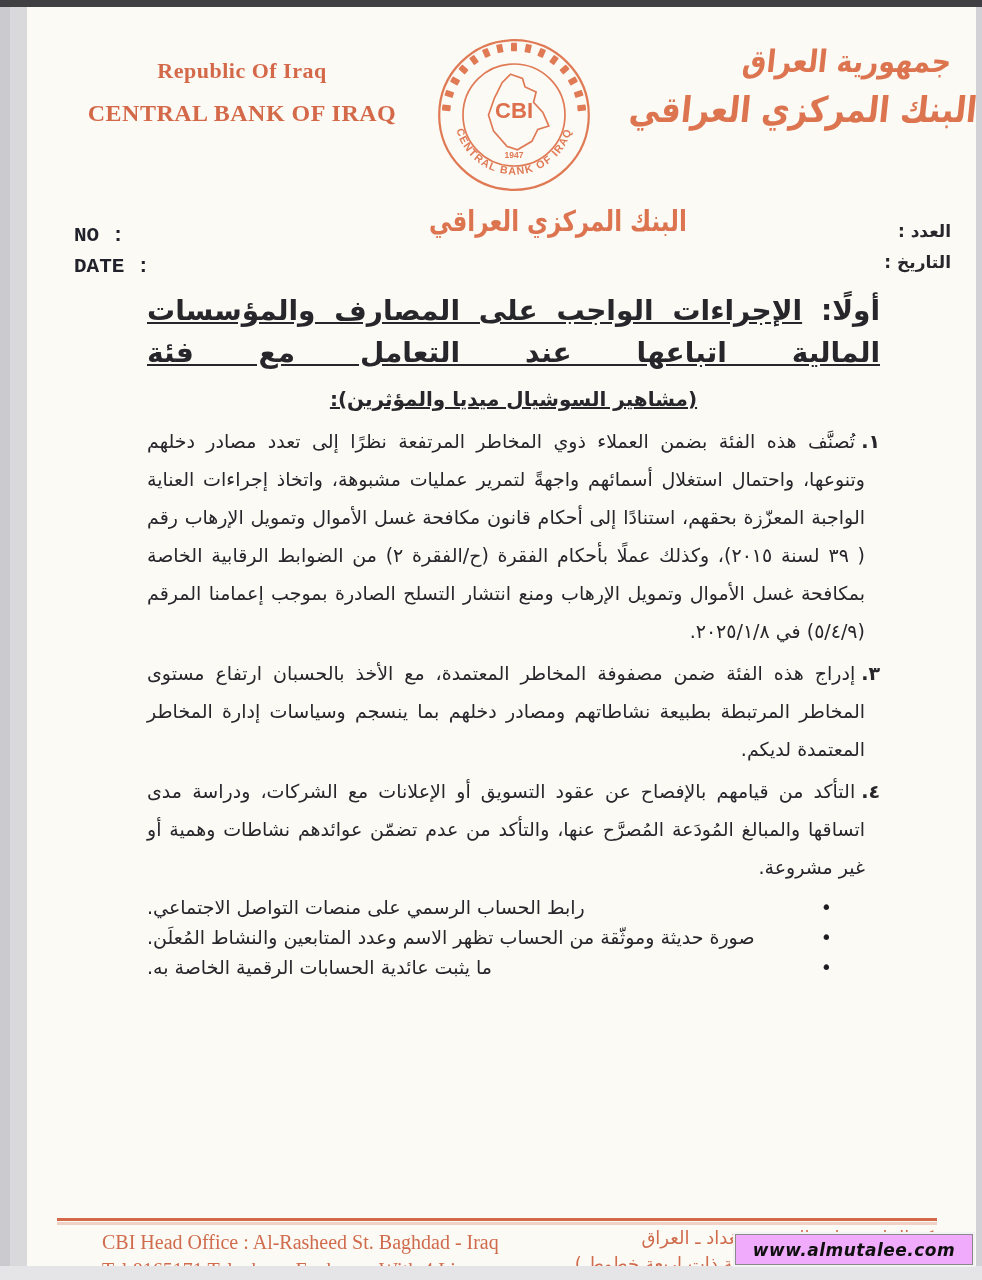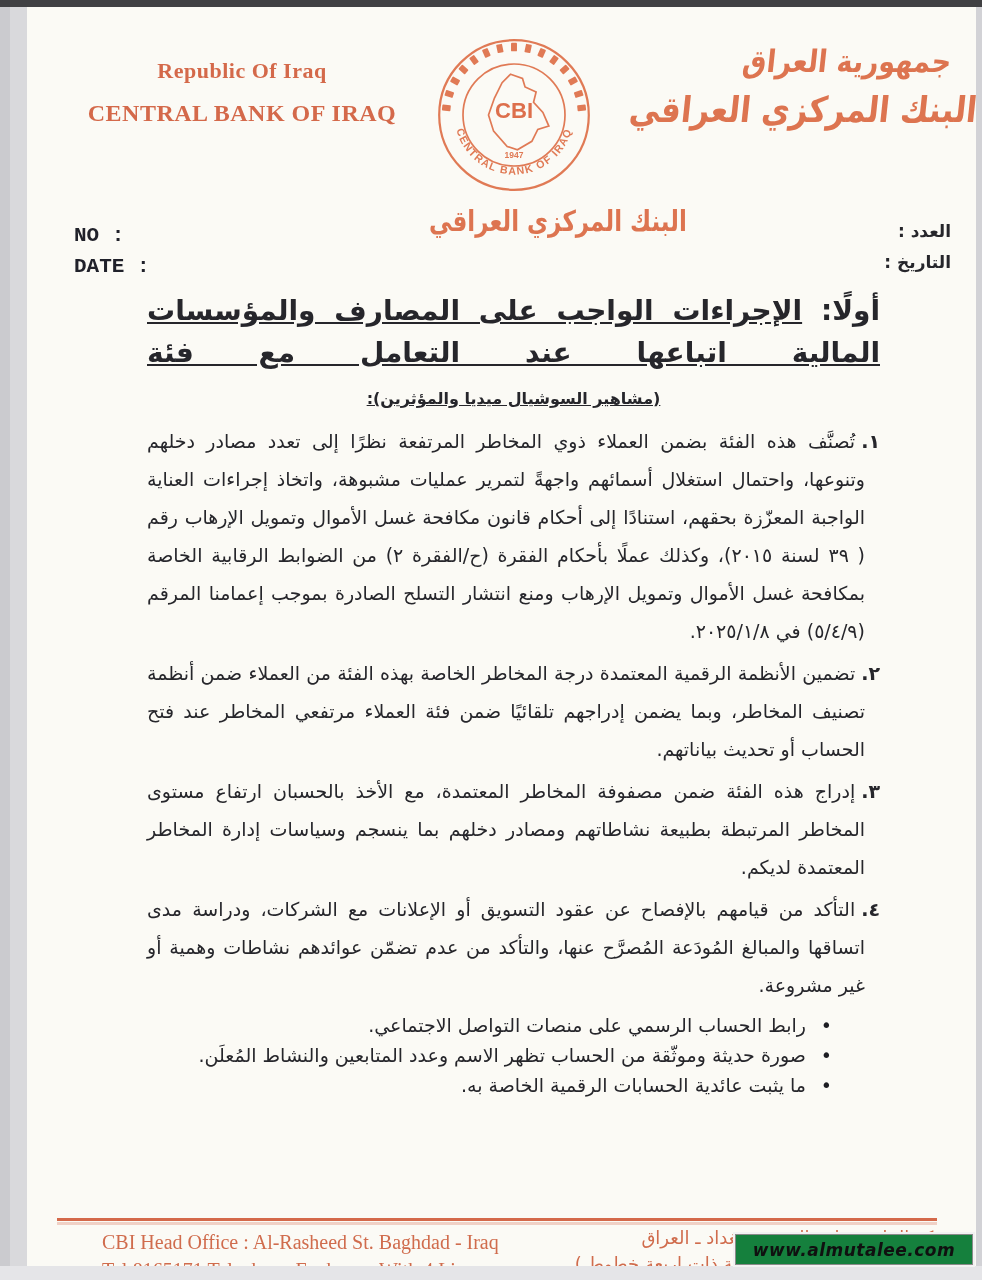--- a/index.html
+++ b/index.html
@@ -52,46 +52,46 @@
     position:absolute;left:120px;top:284px;width:733px;
     direction:rtl;color:#26262b;font-size:19px;line-height:38px;
     text-align:justify;
   }
   .heading{
     font-weight:bold;font-size:28px;line-height:42px;
     text-align:justify;text-align-last:justify;
   }
   .heading .u{text-decoration:underline;}
   .heading2{
-    font-weight:bold;font-size:16px;line-height:38px;margin-top:6px;
+    font-weight:bold;font-size:20px;line-height:38px;margin-top:6px;
     text-align-last:center;text-decoration:underline;
   }
   .item{padding-right:15px;text-indent:-15px;margin-top:4px;margin-bottom:2px;}
   .item .num{font-weight:bold;margin-left:6px;}
   .bullets{margin-top:6px;padding-right:48px;line-height:30px;}
   .bullet{display:flex;direction:rtl;}
   .bullet .mark{width:26px;flex:none;font-size:19px;color:#1d1d22;}
-  .bullet .txt{flex:1;text-align:right;}
+  .bullet .txt{flex:1;text-align:left;}
 
   
   .foot-rule{
     position:absolute;left:30px;top:1212px;width:880px;height:3px;
     background:#d4694a;box-shadow:0 4px 0 rgba(212,105,74,.28);
   }
   .foot-en{
     position:absolute;left:75px;top:1222px;color:#d06c4d;
     font-family:"Liberation Serif",serif;font-size:20px;line-height:28px;
   }
   .foot-ar{
     position:absolute;right:40px;top:1219px;color:#d06c4d;direction:rtl;
     font-size:18px;line-height:26px;text-align:right;
   }
   .watermark{
     position:absolute;left:735px;top:1234px;width:236px;height:29px;z-index:7;
-    background:#15803d;border:1px solid #8a8a8a;box-shadow:0 0 0 2px #f2f2f2;
+    background:#f0abfc;border:1px solid #8a8a8a;box-shadow:0 0 0 2px #f2f2f2;
     color:#101010;font-weight:bold;font-style:italic;font-size:17px;
     display:flex;align-items:center;justify-content:center;letter-spacing:.5px;
   }
 </style>
 </head>
 <body>
 
 <div class="top-edge"></div>
 <div class="left-edge"></div>
 <div class="right-edge"></div>
@@ -151,21 +151,20 @@
   <div class="ref-ar">
     <div>العدد :</div>
     <div>التاريخ :</div>
   </div>
 
   <div class="doc-body">
     <div class="heading"><span>أولًا:</span> <span class="u">الإجراءات الواجب على المصارف والمؤسسات المالية اتباعها عند التعامل مع فئة</span></div>
     <div class="heading2">(مشاهير السوشيال ميديا والمؤثرين):</div>
 
     <div class="item"><span class="num">١.</span><span>تُصنَّف هذه الفئة بضمن العملاء ذوي المخاطر المرتفعة نظرًا إلى تعدد مصادر دخلهم وتنوعها، واحتمال استغلال أسمائهم واجهةً لتمرير عمليات مشبوهة، واتخاذ إجراءات العناية الواجبة المعزّزة بحقهم، استنادًا إلى أحكام قانون مكافحة غسل الأموال وتمويل الإرهاب رقم ( ٣٩ لسنة ٢٠١٥)، وكذلك عملًا بأحكام الفقرة (ح/الفقرة ٢) من الضوابط الرقابية الخاصة بمكافحة غسل الأموال وتمويل الإرهاب ومنع انتشار التسلح الصادرة بموجب إعمامنا المرقم (٥/٤/٩) في ٢٠٢٥/١/٨.</span></div>
-    <div class="item"><span class="num">٢.</span><span>تضمين الأنظمة الرقمية المعتمدة درجة المخاطر الخاصة بهذه الفئة من العملاء ضمن أنظمة تصنيف المخاطر، وبما يضمن إدراجهم تلقائيًا ضمن فئة العملاء مرتفعي المخاطر عند فتح الحساب أو تحديث بياناتهم.</span></div>
     <div class="item"><span class="num">٣.</span><span>إدراج هذه الفئة ضمن مصفوفة المخاطر المعتمدة، مع الأخذ بالحسبان ارتفاع مستوى المخاطر المرتبطة بطبيعة نشاطاتهم ومصادر دخلهم بما ينسجم وسياسات إدارة المخاطر المعتمدة لديكم.</span></div>
     <div class="item"><span class="num">٤.</span><span>التأكد من قيامهم بالإفصاح عن عقود التسويق أو الإعلانات مع الشركات، ودراسة مدى اتساقها والمبالغ المُودَعة المُصرَّح عنها، والتأكد من عدم تضمّن عوائدهم نشاطات وهمية أو غير مشروعة.</span></div>
 
     <div class="bullets">
       <div class="bullet">
           <span class="mark">•</span>
           <span class="txt">رابط الحساب الرسمي على منصات التواصل الاجتماعي.</span>
         </div>
       <div class="bullet">
           <span class="mark">•</span>

